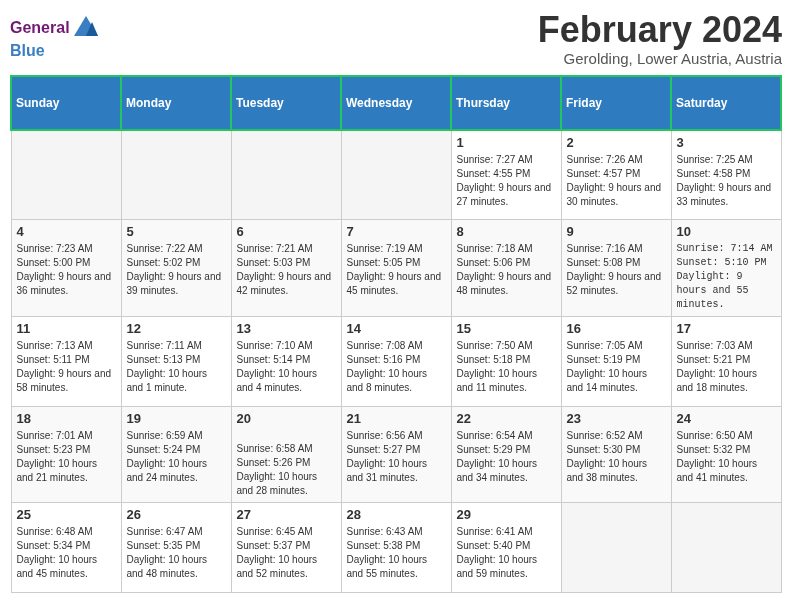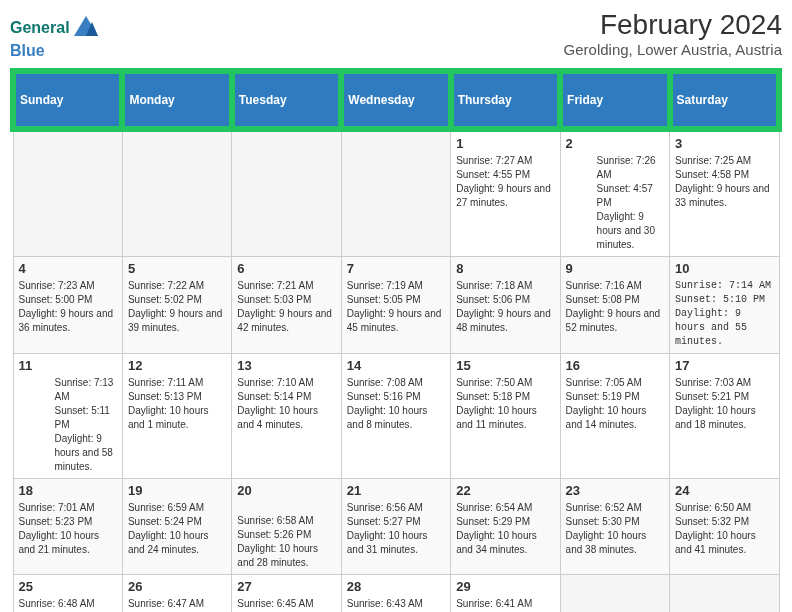--- a/index.html
+++ b/index.html
@@ -17,60 +17,60 @@
       margin-bottom: 8px;
     }
     .logo {
       display: flex;
       align-items: center;
       margin-top: 4px;
     }
     .logo-text-general {
       font-size: 16px;
       font-weight: bold;
-      color: #0f766e;
+      color: #701a75;
       line-height: 1.1;
     }
     .logo-text-blue {
       font-size: 16px;
       font-weight: bold;
       color: #3a7fc1;
       line-height: 1.1;
     }
     .logo-icon {
       width: 28px;
       height: 28px;
       margin-left: 2px;
     }
     .title-block {
       text-align: right;
     }
     .month-year {
-      font-size: 28px;
-      font-weight: normal;
+      font-size: 36px;
+      font-weight: bold;
       color: #333;
       line-height: 1.1;
     }
     .location {
       font-size: 15px;
       color: #555;
     }
     table {
       width: 100%;
       border-collapse: collapse;
       table-layout: fixed;
     }
     th {
       background-color: #2e7bbf;
       color: #fff;
       font-size: 12px;
       font-weight: bold;
       padding: 19px 4px;
       text-align: left;
-      border: 6px solid #22c55e;
+      border: 2px solid #22c55e;
     }
     td {
       vertical-align: top;
       padding: 4px 5px;
       border: 1px solid #ccc;
       font-size: 10px;
       color: #333;
       height: 90px;
       background: #fff;
     }
@@ -136,21 +136,21 @@
         <td class="empty"></td>
         <td class="empty"></td>
         <td>
           <div class="day-num">1</div>
           <div class="day-info" style="white-space: pre-line;">Sunrise: 7:27 AM
 Sunset: 4:55 PM
 Daylight: 9 hours and 27 minutes.</div>
         </td>
         <td>
           <div class="day-num">2</div>
-          <div class="day-info" style="white-space: pre-line; margin-left: 31px;">Sunrise: 7:26 AM
+          <div class="day-info" style="white-space: pre-line;">Sunrise: 7:26 AM
 Sunset: 4:57 PM
 Daylight: 9 hours and 30 minutes.</div>
         </td>
         <td>
           <div class="day-num">3</div>
           <div class="day-info" style="white-space: pre-line;">Sunrise: 7:25 AM
 Sunset: 4:58 PM
 Daylight: 9 hours and 33 minutes.</div>
         </td>
       </tr>
@@ -194,21 +194,21 @@
         <td>
           <div class="day-num">10</div>
           <div class="day-info" style="white-space: pre-line; font-family: Liberation Mono, monospace;">Sunrise: 7:14 AM
 Sunset: 5:10 PM
 Daylight: 9 hours and 55 minutes.</div>
         </td>
       </tr>
       <tr>
         <td>
           <div class="day-num">11</div>
-          <div class="day-info" style="white-space: pre-line; margin-left: 36px;">Sunrise: 7:13 AM
+          <div class="day-info" style="white-space: pre-line;">Sunrise: 7:13 AM
 Sunset: 5:11 PM
 Daylight: 9 hours and 58 minutes.</div>
         </td>
         <td>
           <div class="day-num">12</div>
           <div class="day-info" style="white-space: pre-line;">Sunrise: 7:11 AM
 Sunset: 5:13 PM
 Daylight: 10 hours and 1 minute.</div>
         </td>
         <td>

